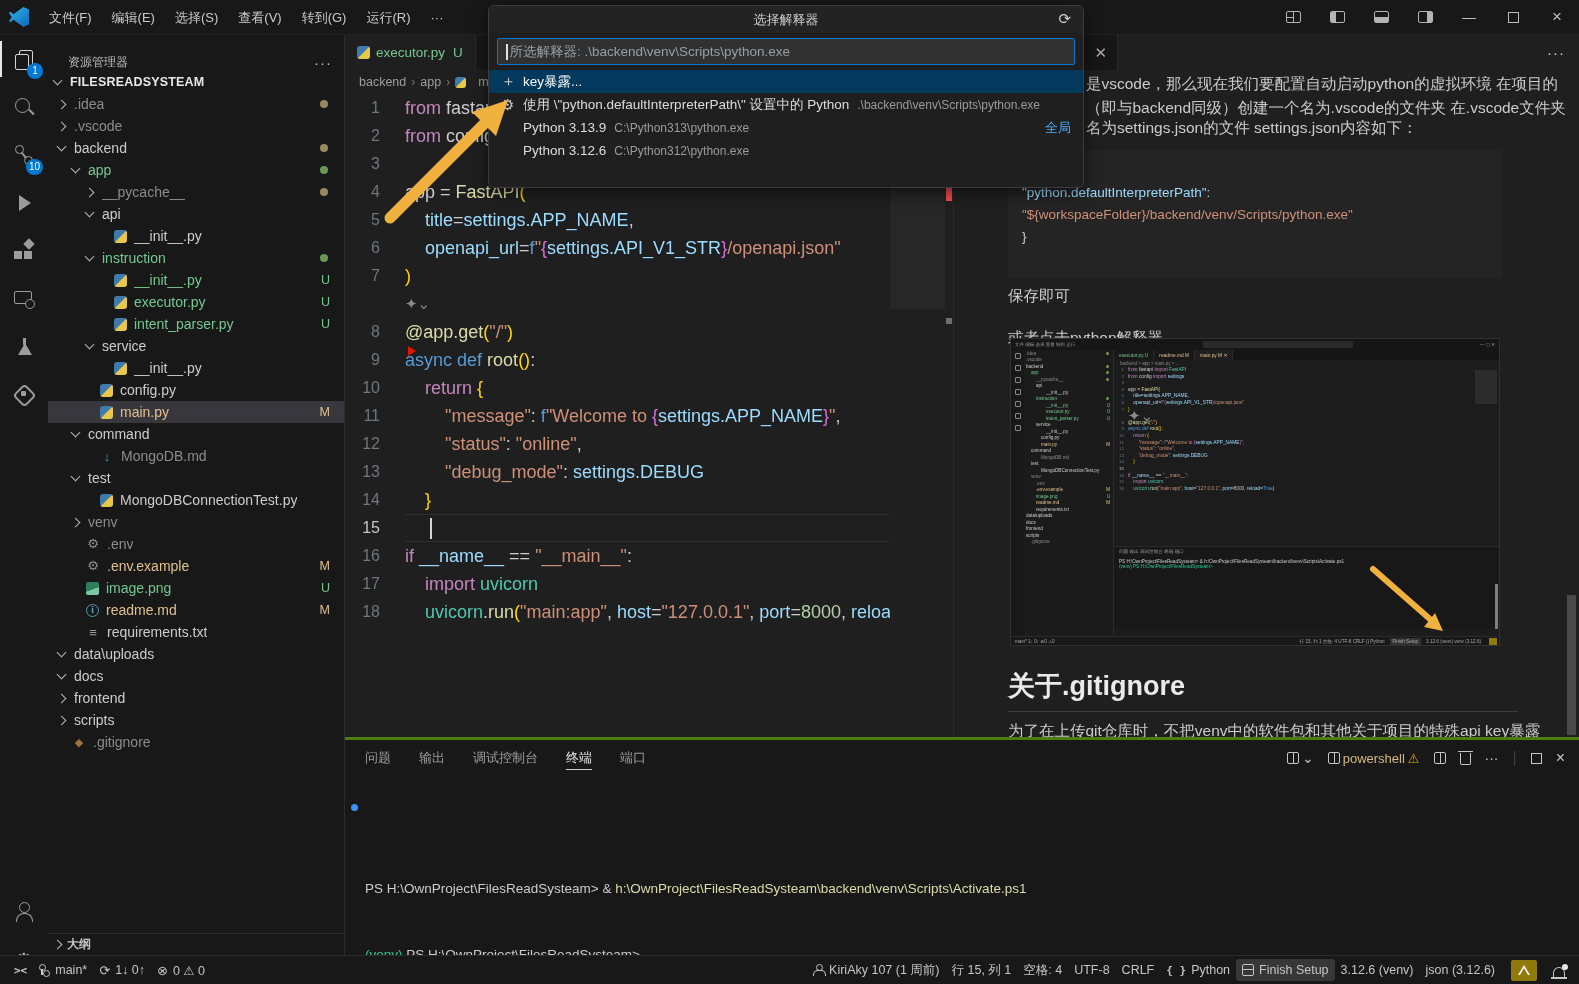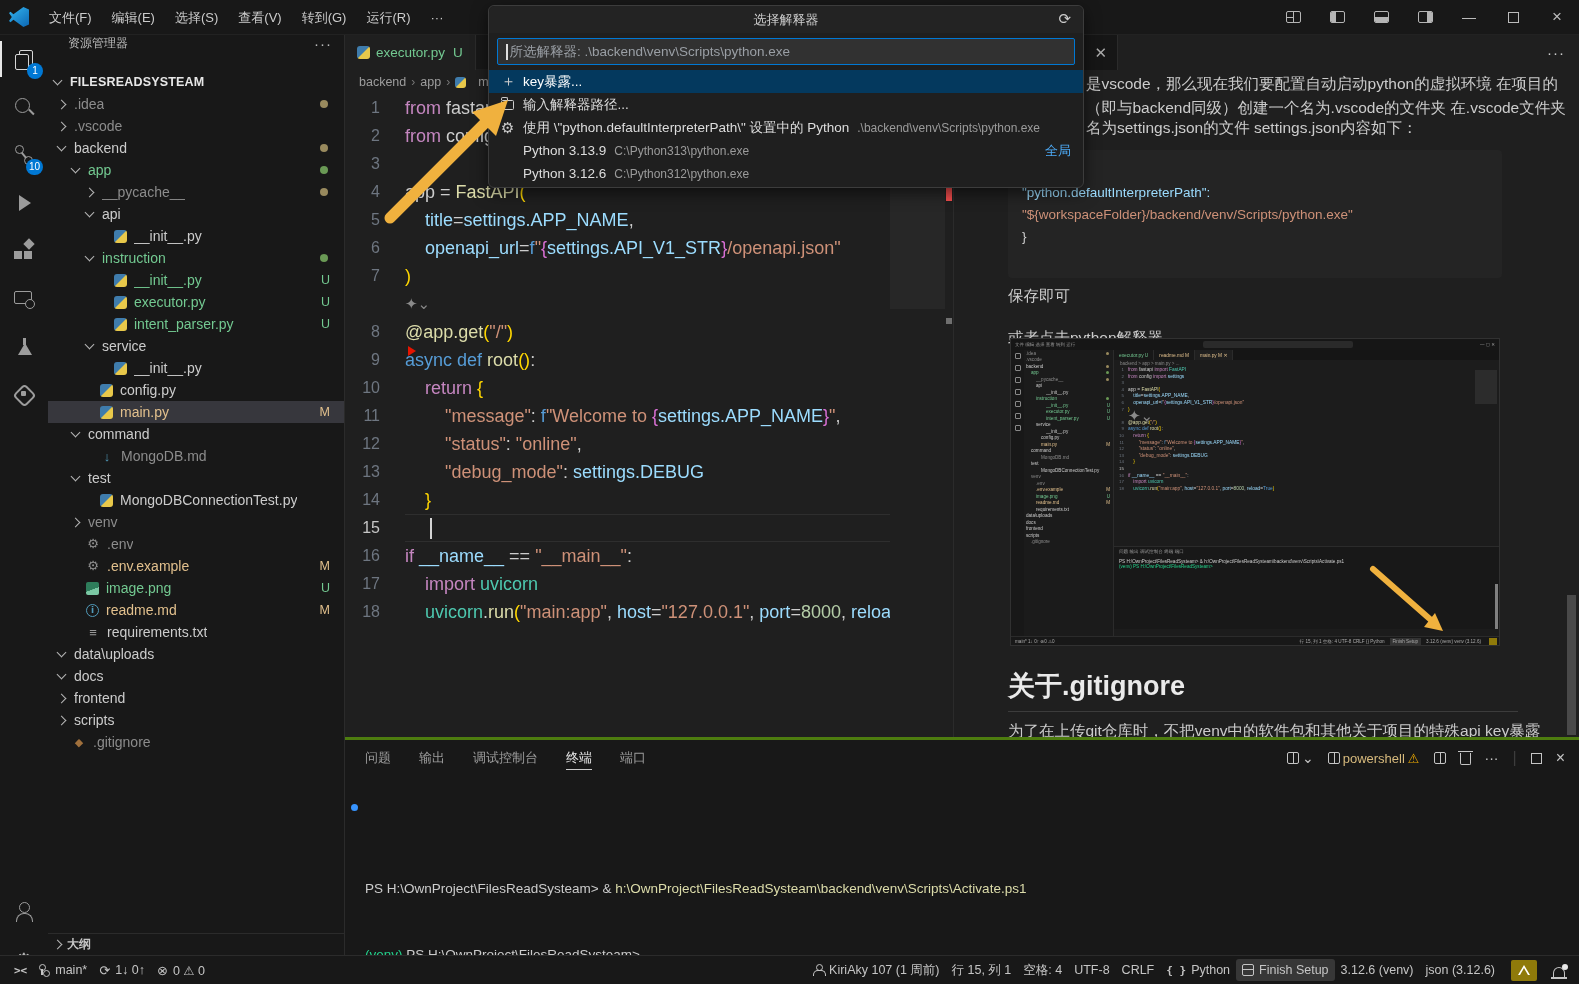--- a/index.html
+++ b/index.html
@@ -44,21 +44,21 @@
   .ai-test::after{left:10px;top:2px;width:2.5px;height:7px;background:#cfcfcf;}
   .ai-knot::before{left:3px;top:3px;width:13px;height:13px;border:2px solid #cfcfcf;border-radius:4px;transform:rotate(45deg);}
   .ai-knot::after{left:8px;top:7px;width:5px;height:5px;background:#cfcfcf;border-radius:1px;}
   .ai-account::before{left:6px;top:1px;width:9px;height:9px;border:1.7px solid #cfcfcf;border-radius:50%;}
   .ai-account::after{left:3px;bottom:1px;width:15px;height:8px;border:1.7px solid #cfcfcf;border-bottom:none;border-radius:8px 8px 0 0;}
   .ai-gear{font-size:20px;color:#cfcfcf;line-height:22px;text-align:center;opacity:.85;}
   #ab-bottom{margin-top:auto;}
 
   
   #sidebar{position:absolute;left:48px;top:35px;width:297px;height:920px;background:#181818;border-right:1px solid #2b2b2b;}
-  #sb-head{height:36px;display:flex;align-items:flex-start;padding:0 12px 0 20px;font-size:12px;color:#bbb;}
+  #sb-head{height:36px;display:flex;align-items:flex-end;padding:0 12px 0 20px;font-size:12px;color:#bbb;}
   #sb-head .more{margin-left:auto;color:#bbb;font-size:15px;letter-spacing:1px;}
   #tree{font-size:14px;}
   .trow{height:22px;display:flex;align-items:center;color:#ccc;cursor:pointer;position:relative;}
   .trow.sel{background:#37373d;}
   .trow .lbl{white-space:nowrap;overflow:hidden;}
   .chev{width:7px;height:7px;border-right:1.5px solid #b6b6b6;border-bottom:1.5px solid #b6b6b6;display:inline-block;transform:rotate(45deg);margin:-3px 9px 0 0;flex:none;}
   .chev.closed{transform:rotate(-45deg);margin-top:0;}
   .root-lbl{font-weight:700;font-size:12.5px;color:#e7e7e7;letter-spacing:.2px;}
   .fi{flex:none;margin-right:7px;display:inline-flex;align-items:center;justify-content:center;}
   .fi-py{width:13px;height:13px;border-radius:3px;background:linear-gradient(135deg,#3f7cac 49%,#e8c84a 51%);}
@@ -687,26 +687,20 @@
     <div id="qp-input">
       <span id="qp-caret"></span>
       <span>所选解释器: .\backend\venv\Scripts\python.exe</span>
     </div>
     <div id="qp-list">
         <div class="qp-item sel">
           <span class="qp-ic">＋</span>
           <span>key暴露...</span>
         </div>
         <div class="qp-item">
-          <span class="qp-ic">
-            <span class="qp-folder"></span>
-          </span>
-          <span>输入解释器路径...</span>
-        </div>
-        <div class="qp-item">
           <span class="qp-ic">⚙</span>
           <span>使用 \"python.defaultInterpreterPath\" 设置中的 Python</span>
           <span class="qp-detail">.\backend\venv\Scripts\python.exe</span>
         </div>
         <div class="qp-item">
           <span class="qp-ic"></span>
           <span>Python 3.13.9</span>
           <span class="qp-detail">C:\Python313\python.exe</span>
           <span class="qp-right">全局</span>
         </div>

